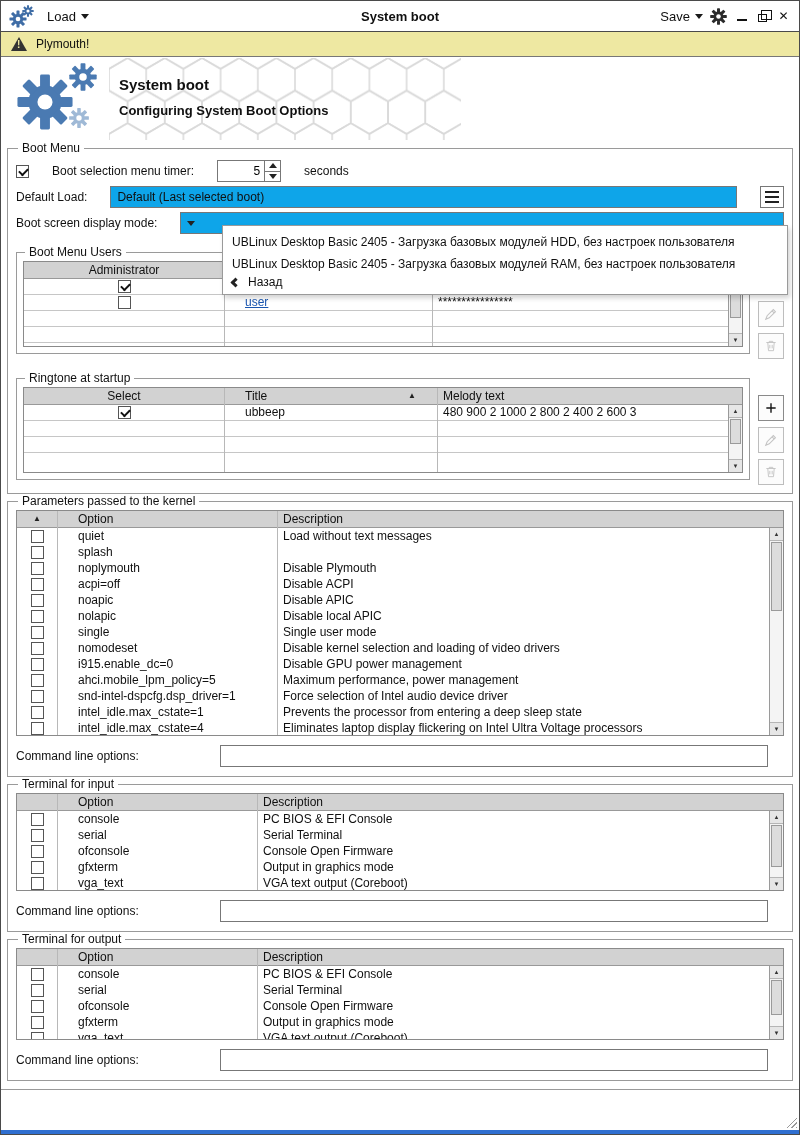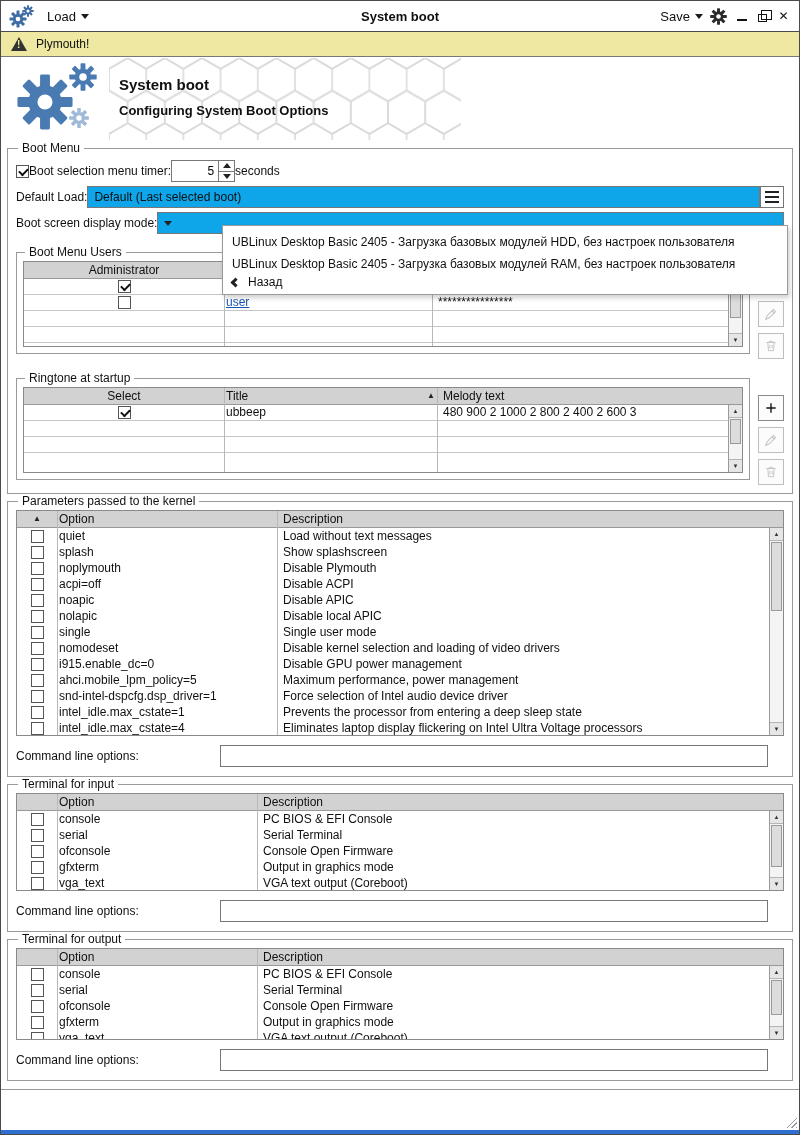--- a/index.html
+++ b/index.html
@@ -25,21 +25,21 @@
 .hexes{position:absolute;left:108px;top:1px}
 .hicon{position:absolute;left:12px;top:3px}
 .h-title{position:absolute;left:118px;top:19px;font-weight:bold;font-size:15px;z-index:2}
 .h-sub{position:absolute;left:118px;top:46px;font-weight:bold;font-size:13px;z-index:2}
 
 fieldset.group{margin:0 6px;border:1px solid #9a9a9a;padding:2px 8px 8px;flex:0 0 auto;background:#fff}
 fieldset legend{padding:0 4px;margin-left:2px}
 .boot{margin-top:6px;position:relative}
 .params{margin-top:12px}
 .termin,.termout{margin-top:10px}
-.ctl{display:flex;align-items:center;height:24px;margin-top:2px;gap:0}
+.ctl{display:flex;align-items:center;height:24px;margin-top:2px;gap:23px}
 
 .spin{display:flex;width:64px;height:22px;border:1px solid #777;background:#fff}
 .spinval{flex:1;min-width:0;border:0;outline:none;text-align:right;padding-right:4px;font:inherit;background:transparent}
 .spinbtns{width:16px;border-left:1px solid #777;display:flex;flex-direction:column}
 .spinbtns .sp{flex:1;display:flex;align-items:center;justify-content:center}
 .spinbtns .sp:first-child{border-bottom:1px solid #777}
 .tri-up{width:0;height:0;border-left:4px solid transparent;border-right:4px solid transparent;border-bottom:5px solid #222}
 .tri-dn{width:0;height:0;border-left:4px solid transparent;border-right:4px solid transparent;border-top:5px solid #222}
 
 .combo{flex:1;min-width:0;height:22px;border:1px solid #777;display:flex;align-items:center;padding:0 6px;background:#0ea5e9}
@@ -56,21 +56,21 @@
 .grid{position:relative;border:1px solid #8a8a8a;background:#fff;display:flex;flex-direction:column;overflow:hidden}
 .vline{position:absolute;top:0;bottom:0;width:1px;background:#b8b8b8;z-index:3;pointer-events:none}
 .thead{height:17px;flex:0 0 auto;background:#d2d2d2;border-bottom:1px solid #999;display:flex;align-items:stretch}
 .thead .cell{display:flex;align-items:center}
 .gbody{display:flex;flex:1;min-height:0}
 .rows{flex:1;min-width:0;display:flex;flex-direction:column;overflow:hidden}
 .trow{display:flex;height:16px;flex:0 0 auto;align-items:center}
 .trow.bordered{border-bottom:1px solid #c6c6c6}
 .cell{overflow:hidden;white-space:nowrap;line-height:15px}
 .cell.c0{display:flex;align-items:center;justify-content:center;flex:0 0 auto;height:100%}
-.cell.c1{flex:0 0 auto;padding:0 2px}
+.cell.c1{flex:0 0 auto;padding:0 21px}
 .cell.c2{flex:1;min-width:0;padding:0 6px}
 .th-between{justify-content:space-between}
 .t-users .c0,.t-ring .c0{width:200px}
 .t-users .c1{width:208px}
 .t-ring .c1{width:213px}
 .t-params .c0{width:40px}
 .t-params .c1{width:220px}
 .t-term .c0{width:40px}
 .t-term .c1{width:200px}
 .sortmark{font-size:8px;color:#222;line-height:1}
@@ -378,21 +378,20 @@
               <span class="cb"></span>
             </div>
             <div class="cell c1">quiet</div>
             <div class="cell c2">Load without text messages</div>
           </div>
           <div class="trow">
             <div class="cell c0">
               <span class="cb"></span>
             </div>
             <div class="cell c1">splash</div>
-            <div class="cell c2">Show splashscreen</div>
           </div>
           <div class="trow">
             <div class="cell c0">
               <span class="cb"></span>
             </div>
             <div class="cell c1">noplymouth</div>
             <div class="cell c2">Disable Plymouth</div>
           </div>
           <div class="trow">
             <div class="cell c0">

